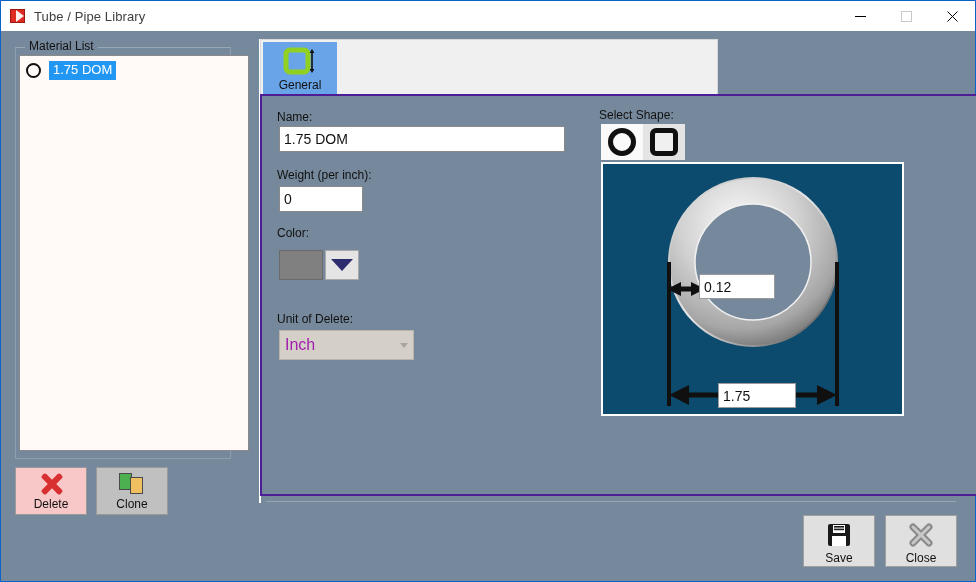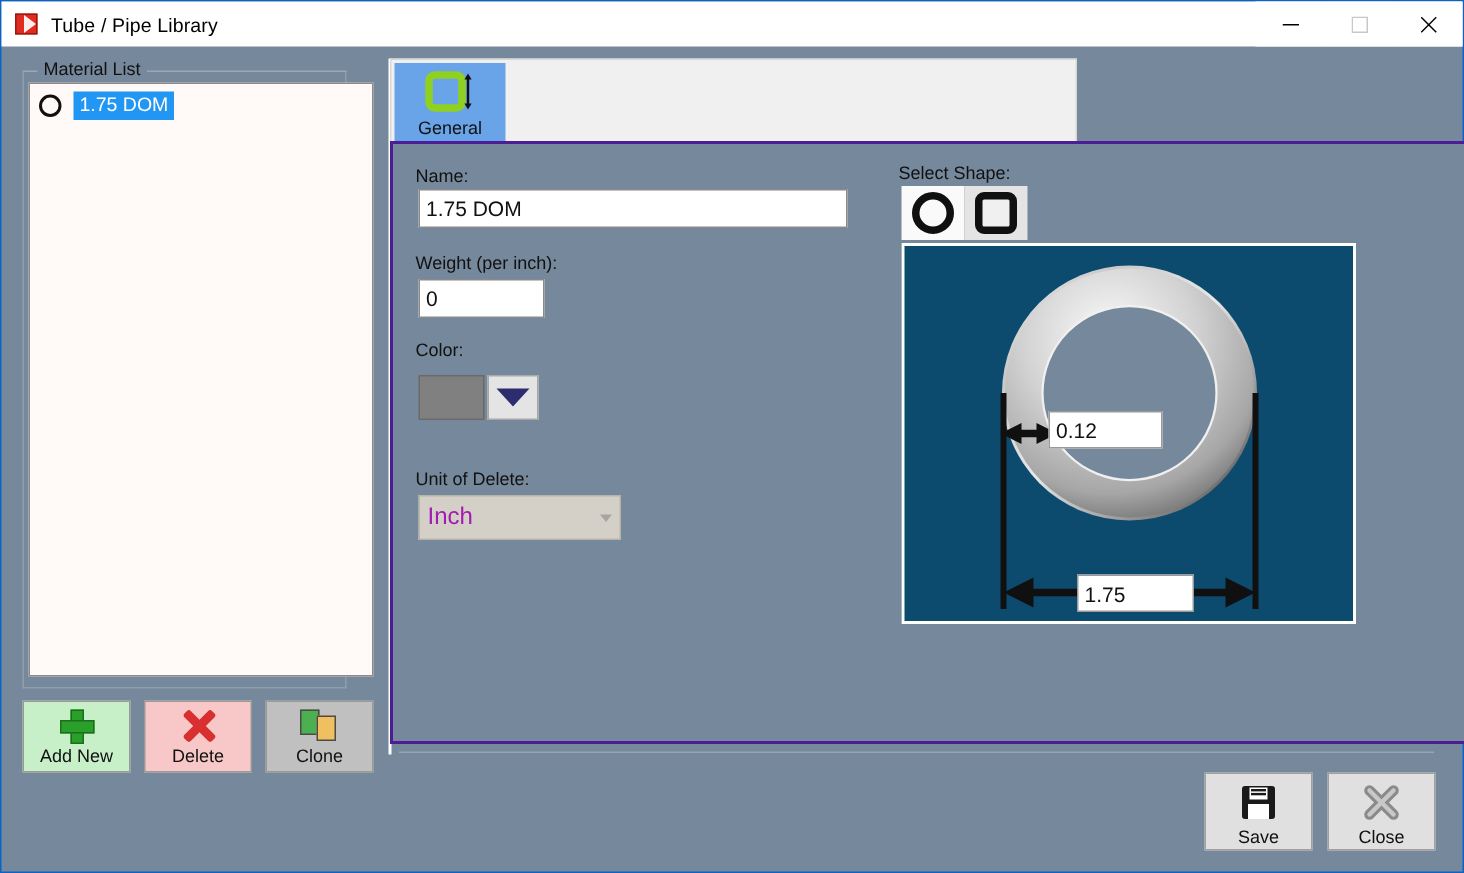--- a/index.html
+++ b/index.html
@@ -48,21 +48,21 @@
     position: absolute; left: 6px; top: 2px;
     width: 0; height: 0;
     border-left: 8px solid #ffffff;
     border-top: 6px solid transparent;
     border-bottom: 6px solid transparent;
     opacity: .92;
   }
   .title-text {
     margin-left: 8px;
     font-size: 13px;
-    color: #000000;
+    color: #404040;
     letter-spacing: .1px;
   }
   .win-controls {
     margin-left: auto;
     display: flex;
     height: 30px;
   }
   .win-btn {
     width: 46px; height: 30px;
     display: flex; align-items: center; justify-content: center;
@@ -382,24 +382,20 @@
     <div class="group-label">Material List</div>
     <div class="listbox">
       <div class="list-item">
         <div class="shape-dot"></div>
         <div class="list-item-label">1.75 DOM</div>
       </div>
     </div>
   </div>
 
   <div class="left-actions">
-    <div class="act-btn act-add">
-      <div class="icon-plus"></div>
-      <div class="act-label">Add New</div>
-    </div>
     <div class="act-btn act-del">
       <div class="icon-x"></div>
       <div class="act-label">Delete</div>
     </div>
     <div class="act-btn act-clone">
       <div class="icon-clone">
         <div class="doc doc1"></div>
         <div class="doc doc2"></div>
       </div>
       <div class="act-label">Clone</div>

